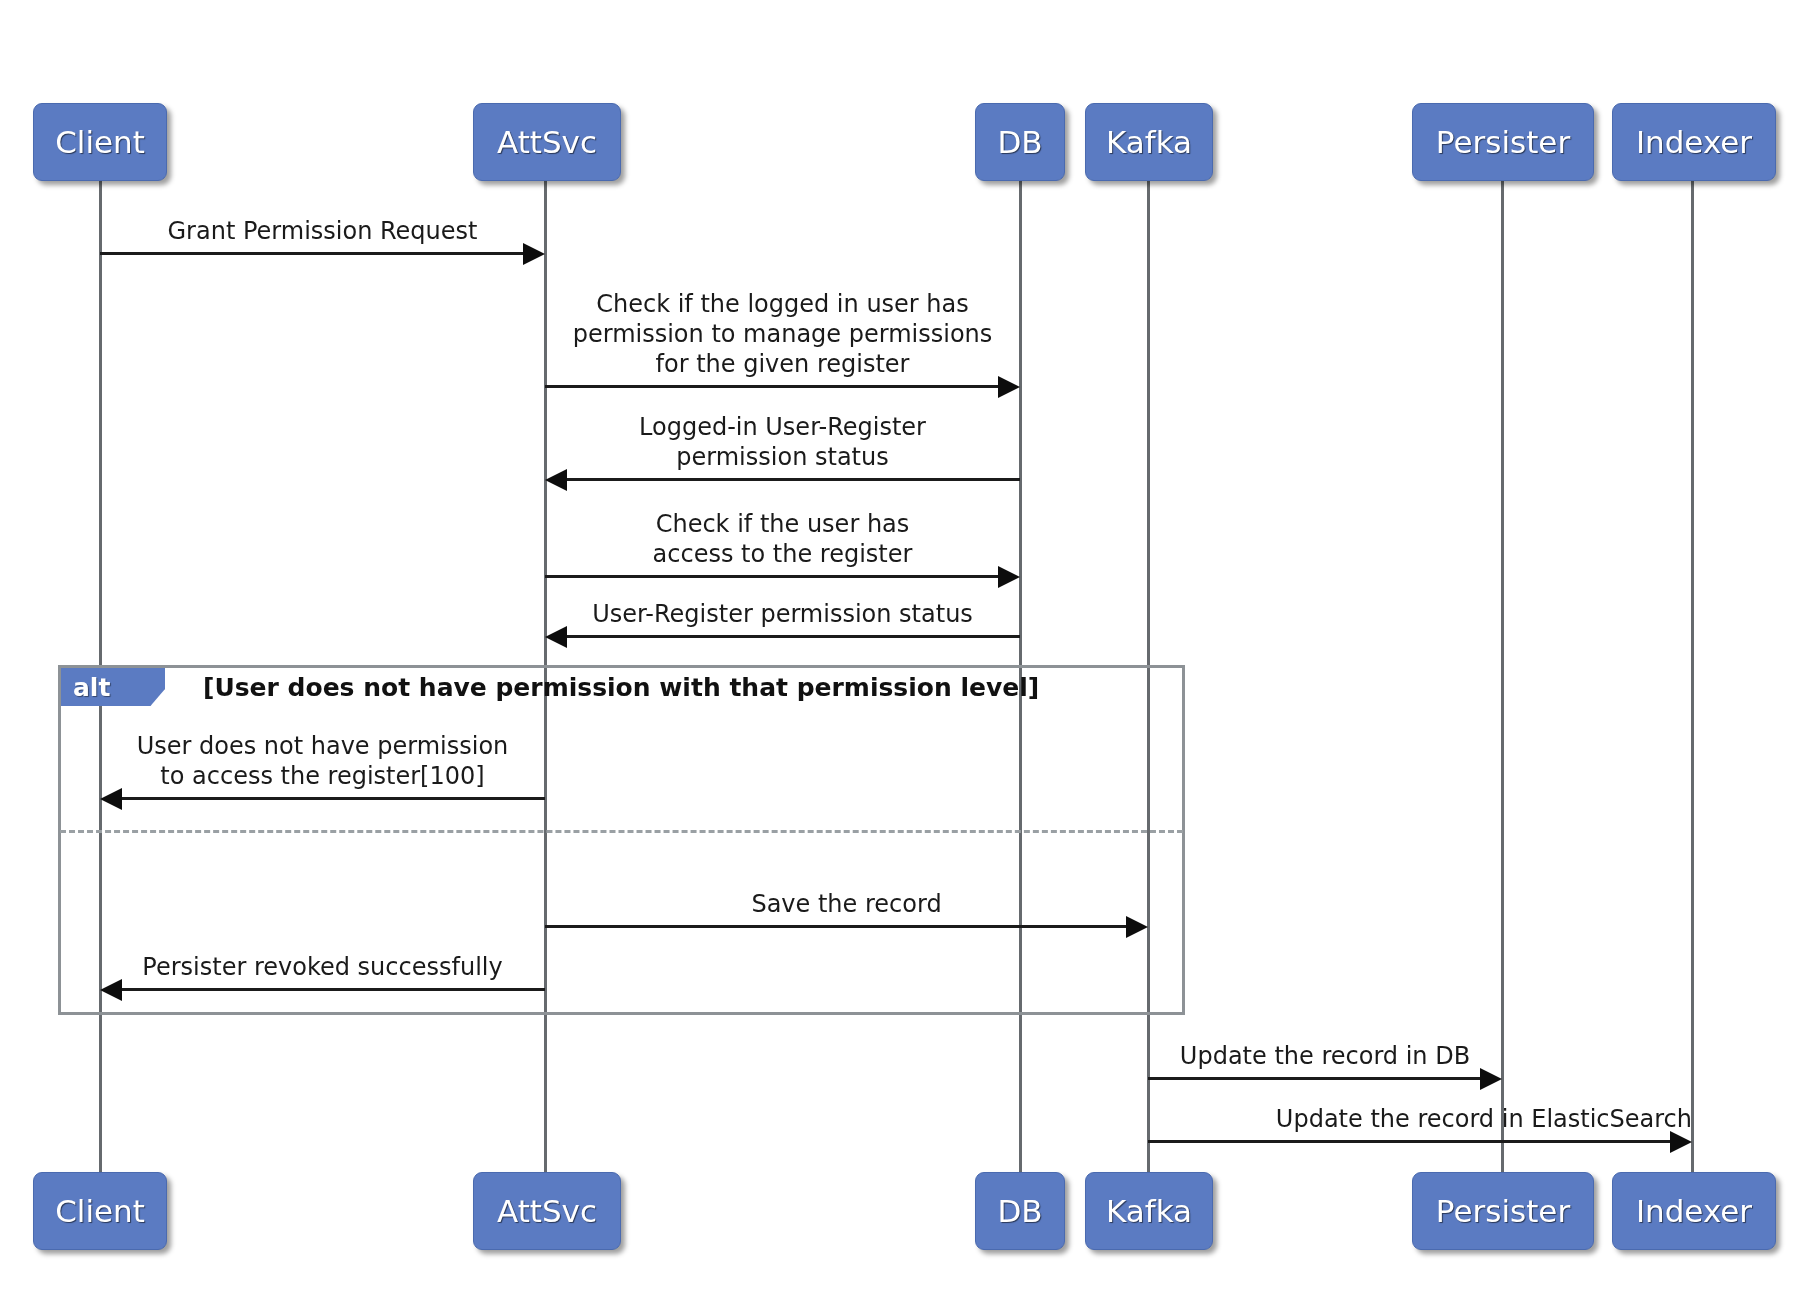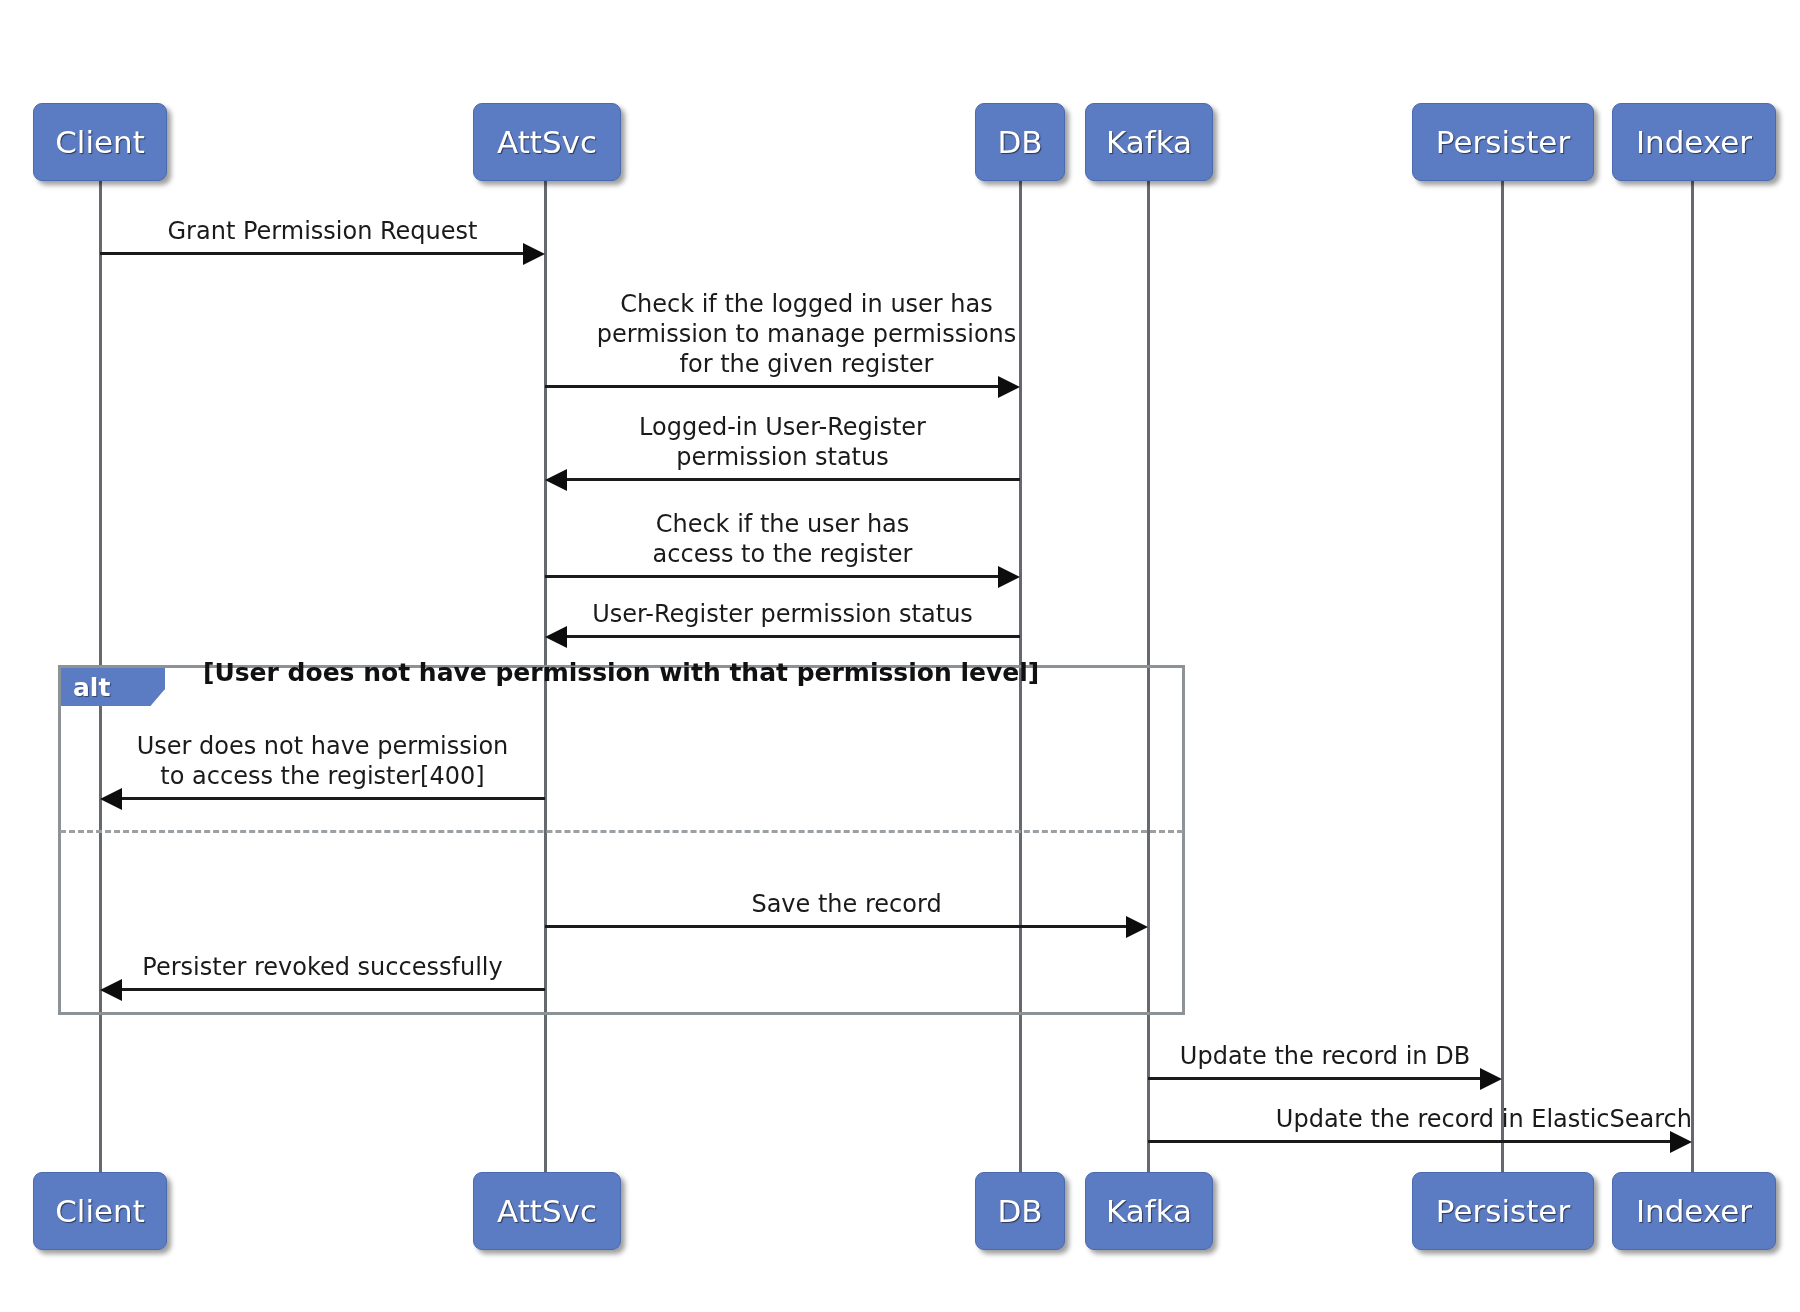--- a/index.html
+++ b/index.html
@@ -104,46 +104,46 @@
       <div class="lifeline" style="left: 544px; top: 181px; height: 991px;"></div>
       <div class="lifeline" style="left: 1019px; top: 181px; height: 991px;"></div>
       <div class="lifeline" style="left: 1147px; top: 181px; height: 991px;"></div>
       <div class="lifeline" style="left: 1501px; top: 181px; height: 991px;"></div>
       <div class="lifeline" style="left: 1691px; top: 181px; height: 991px;"></div>
     </div>
   <div id="fragment-layer">
       <div class="alt-frame" style="left: 58px; top: 665px; width: 1127px; height: 350px;"></div>
       <div class="alt-divider" style="left: 60px; top: 830px; width: 1123px;"></div>
       <div class="alt-tag" style="left: 61px; top: 668px; width: 92px; height: 38px;">alt</div>
-      <div class="alt-condition" style="left: 203px; top: 658px;">[User does not have permission with that permission level]</div>
+      <div class="alt-condition" style="left: 203px; top: 673px;">[User does not have permission with that permission level]</div>
     </div>
   <div id="messages-layer">
       <div class="msg-line" style="left: 100px; top: 252px; width: 423px;"></div>
       <div class="arrow-head right" style="left: 523px; top: 242.5px;"></div>
       <div class="msg-label" style="left: 100px; width: 445px; top: 216px;">Grant Permission Request</div>
       <div class="msg-line" style="left: 545px; top: 385px; width: 453px;"></div>
       <div class="arrow-head right" style="left: 998px; top: 375.5px;"></div>
-      <div class="msg-label" style="left: 545px; width: 475px; top: 289px; margin-left: 24px;">Check if the logged in user has
+      <div class="msg-label" style="left: 545px; width: 475px; top: 289px;">Check if the logged in user has
 permission to manage permissions
 for the given register</div>
       <div class="msg-line" style="left: 567px; top: 478px; width: 453px;"></div>
       <div class="arrow-head left" style="left: 545px; top: 468.5px;"></div>
       <div class="msg-label" style="left: 545px; width: 475px; top: 412px;">Logged-in User-Register
 permission status</div>
       <div class="msg-line" style="left: 545px; top: 575px; width: 453px;"></div>
       <div class="arrow-head right" style="left: 998px; top: 565.5px;"></div>
       <div class="msg-label" style="left: 545px; width: 475px; top: 509px;">Check if the user has
 access to the register</div>
       <div class="msg-line" style="left: 567px; top: 635px; width: 453px;"></div>
       <div class="arrow-head left" style="left: 545px; top: 625.5px;"></div>
       <div class="msg-label" style="left: 545px; width: 475px; top: 599px;">User-Register permission status</div>
       <div class="msg-line" style="left: 122px; top: 797px; width: 423px;"></div>
       <div class="arrow-head left" style="left: 100px; top: 787.5px;"></div>
       <div class="msg-label" style="left: 100px; width: 445px; top: 731px;">User does not have permission
-to access the register[400]</div>
+to access the register[100]</div>
       <div class="msg-line" style="left: 545px; top: 925px; width: 581px;"></div>
       <div class="arrow-head right" style="left: 1126px; top: 915.5px;"></div>
       <div class="msg-label" style="left: 545px; width: 603px; top: 889px;">Save the record</div>
       <div class="msg-line" style="left: 122px; top: 988px; width: 423px;"></div>
       <div class="arrow-head left" style="left: 100px; top: 978.5px;"></div>
       <div class="msg-label" style="left: 100px; width: 445px; top: 952px;">Persister revoked successfully</div>
       <div class="msg-line" style="left: 1148px; top: 1077px; width: 332px;"></div>
       <div class="arrow-head right" style="left: 1480px; top: 1067.5px;"></div>
       <div class="msg-label" style="left: 1148px; width: 354px; top: 1041px;">Update the record in DB</div>
       <div class="msg-line" style="left: 1148px; top: 1140px; width: 522px;"></div>

